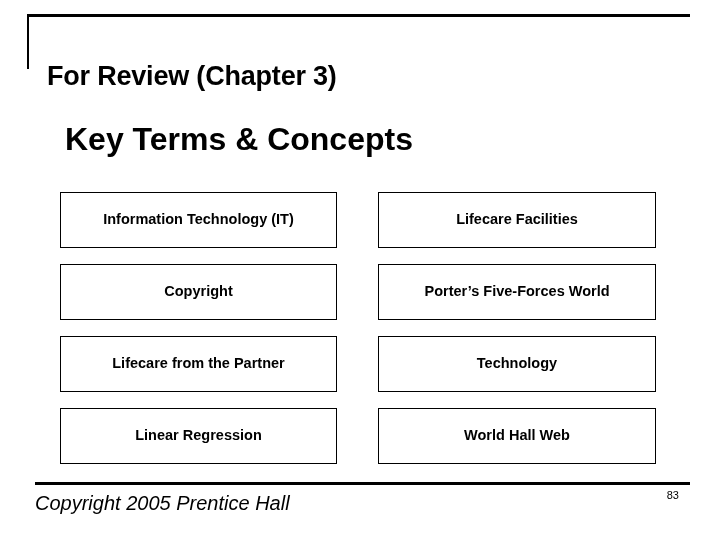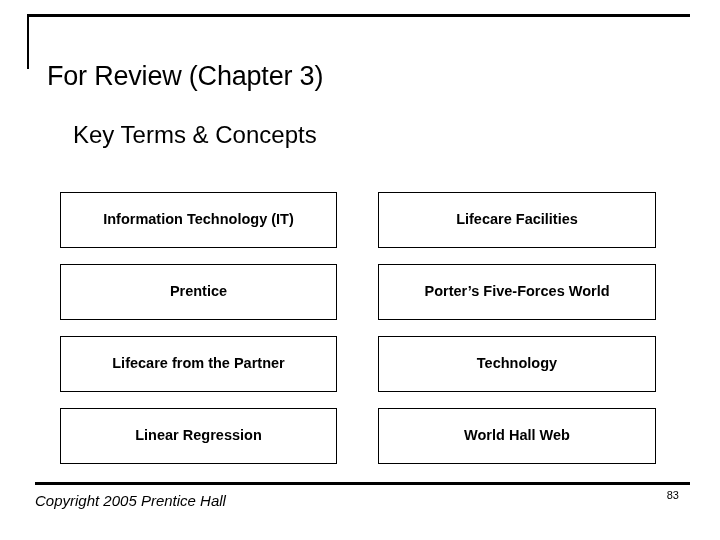--- a/index.html
+++ b/index.html
@@ -33,32 +33,32 @@
     height: 55px;
     background: #000000;
   }
 
   
   #slide-title {
     position: absolute;
     left: 47px;
     top: 43px;
     font-size: 27px;
-    font-weight: normal;
+    font-weight: bold;
     letter-spacing: -0.2px;
     white-space: nowrap;
   }
 
   
   #slide-subtitle {
     position: absolute;
-    left: 73px;
+    left: 65px;
     top: 121px;
-    font-size: 24px;
-    font-weight: normal;
+    font-size: 32px;
+    font-weight: bold;
     white-space: nowrap;
   }
 
   
   #terms-grid {
     position: absolute;
     left: 60px;
     top: 192px;
     width: 596px;
   }
@@ -92,21 +92,21 @@
     left: 35px;
     top: 482px;
     width: 655px;
     height: 3px;
     background: #000000;
   }
   #copyright {
     position: absolute;
     left: 35px;
     top: 492px;
-    font-size: 15px;
+    font-size: 20px;
     font-style: italic;
     font-weight: normal;
     white-space: nowrap;
   }
   #page-number {
     position: absolute;
     left: 655px;
     top: 489px;
     font-size: 11px;
     font-weight: normal;
@@ -125,21 +125,21 @@
 <div id="slide-subtitle">Key Terms &amp; Concepts</div>
 
 <div id="terms-grid">
 
   <div class="terms-row">
     <div class="term-cell col-left">Information Technology (IT)</div>
     <div class="term-cell col-right">Lifecare Facilities</div>
   </div>
 
   <div class="terms-row">
-    <div class="term-cell col-left">Prentice</div>
+    <div class="term-cell col-left">Copyright</div>
     <div class="term-cell col-right">Porter’s Five-Forces World</div>
   </div>
 
   <div class="terms-row">
     <div class="term-cell col-left">Lifecare from the Partner</div>
     <div class="term-cell col-right">Technology</div>
   </div>
 
   <div class="terms-row">
     <div class="term-cell col-left">Linear Regression</div>

